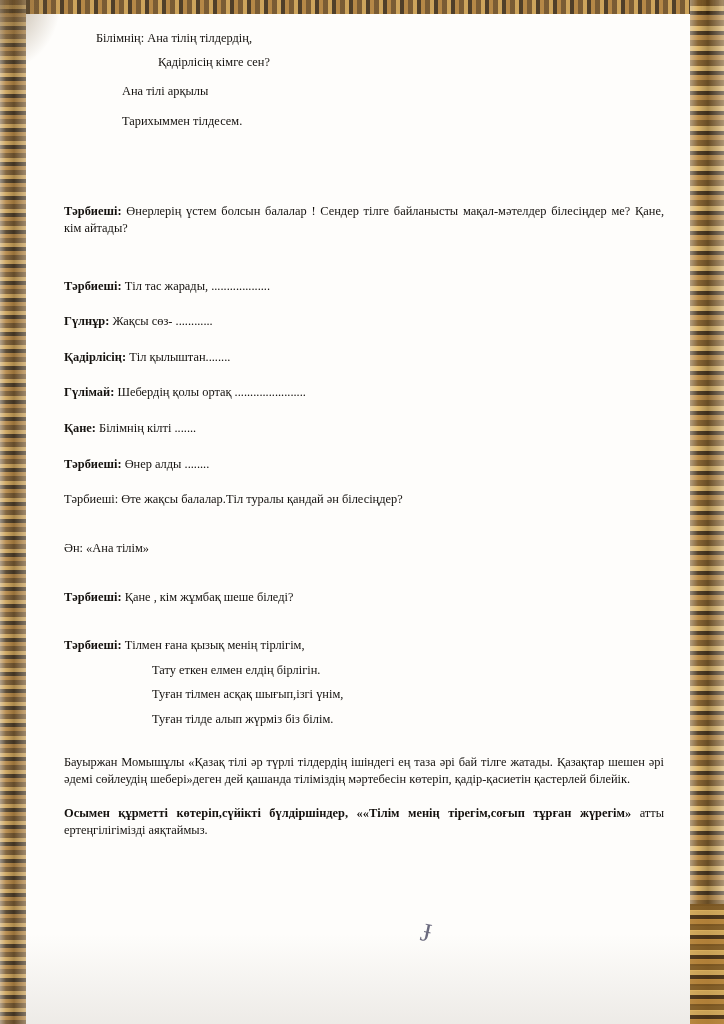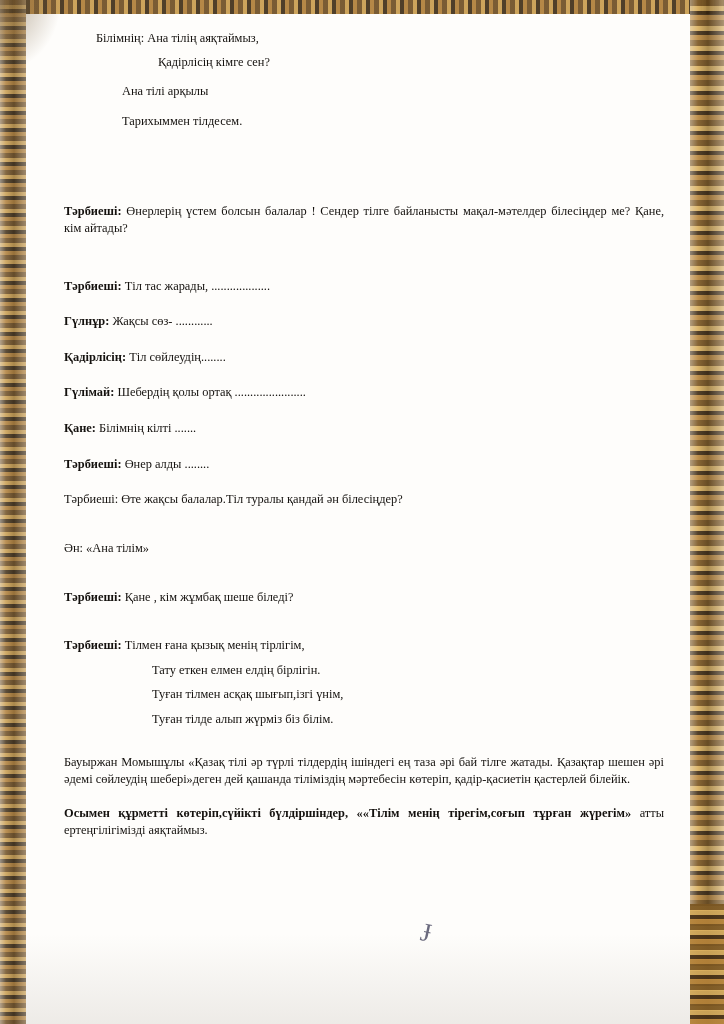--- a/index.html
+++ b/index.html
@@ -171,21 +171,21 @@
 </head>
 <body>
 
 <div id="page">
 
   <div class="sheet">
     <div class="content">
 
       <p class="poem-head">
         <span>Білімнің:</span>
-        <span>Ана тілің аяқтаймыз,</span>
+        <span>Ана тілің тілдердің,</span>
       </p>
       <p class="poem-line">Қадірлісің кімге сен?</p>
       <p class="poem-line2">Ана тілі арқылы</p>
       <p class="poem-line2">Тарихыммен тілдесем.</p>
 
       <div class="gap-lg"></div>
 
       <p class="para">
         <span class="speaker">Тәрбиеші:</span>
         <span>Өнерлерің үстем  болсын балалар ! Сендер тілге байланысты мақал-мәтелдер білесіңдер ме? Қане, кім айтады?</span>
@@ -196,21 +196,21 @@
       <p class="qa">
         <span class="speaker">Тәрбиеші:</span>
         <span>Тіл тас жарады,  ...................</span>
       </p>
       <p class="qa">
         <span class="speaker">Гүлнұр:</span>
         <span>Жақсы сөз- ............</span>
       </p>
       <p class="qa">
         <span class="speaker">Қадірлісің:</span>
-        <span>Тіл сөйлеудің........</span>
+        <span>Тіл қылыштан........</span>
       </p>
       <p class="qa">
         <span class="speaker">Гүлімай:</span>
         <span>Шебердің қолы ортақ .......................</span>
       </p>
       <p class="qa">
         <span class="speaker">Қане:</span>
         <span>Білімнің кілті .......</span>
       </p>
       <p class="qa">

